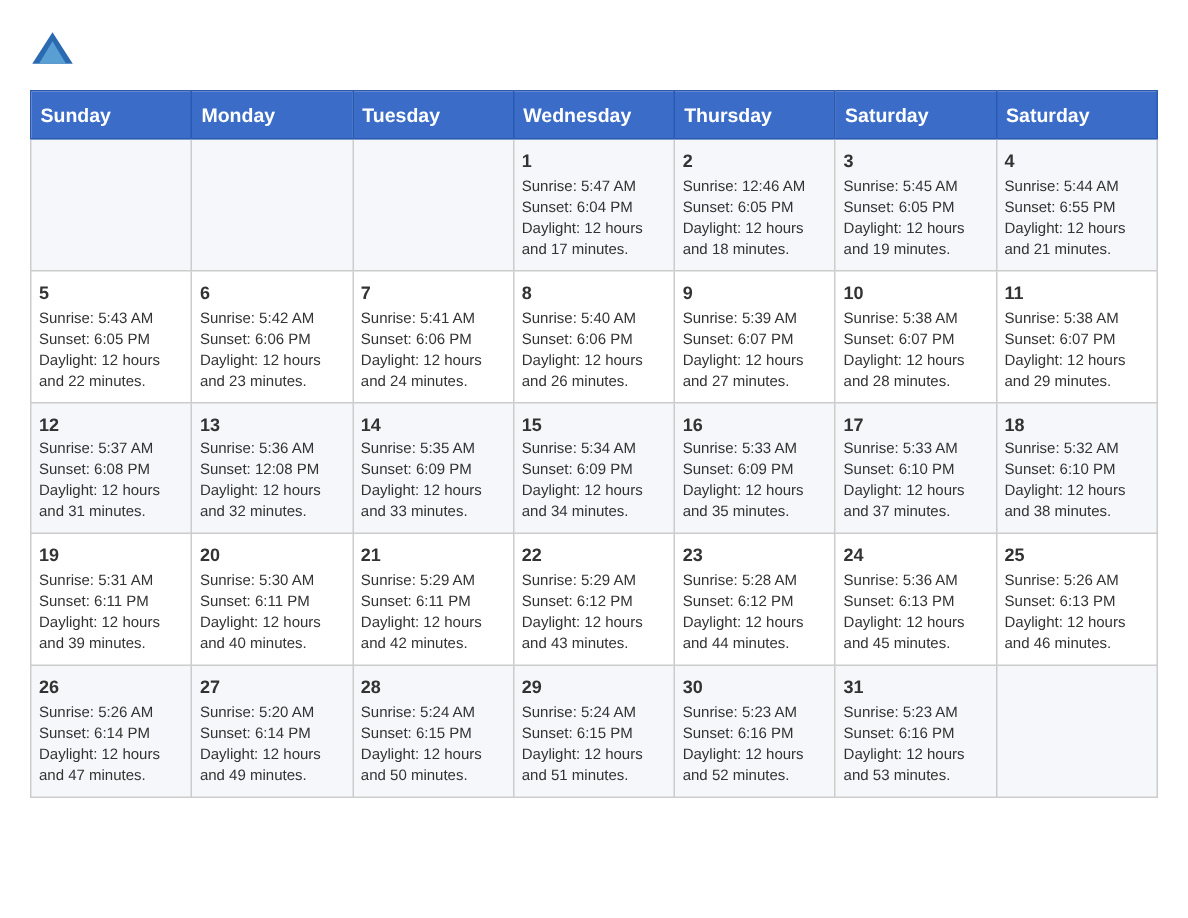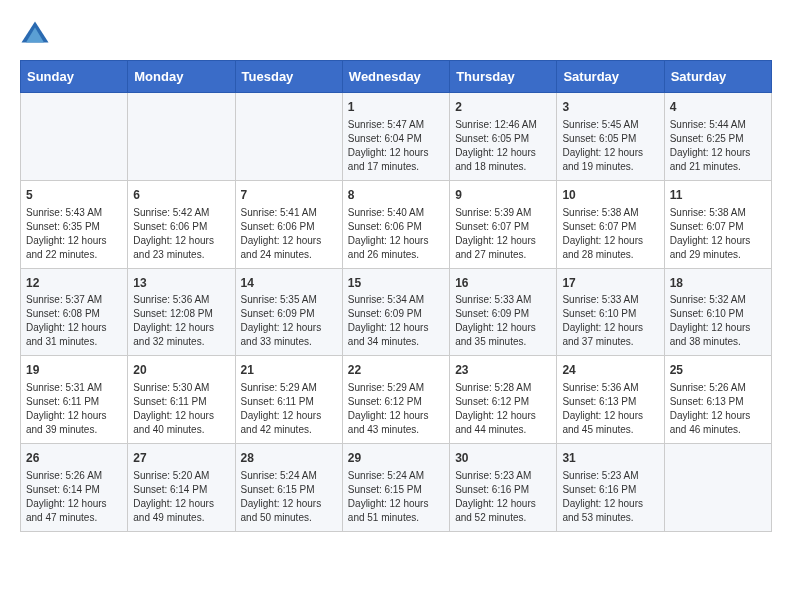--- a/index.html
+++ b/index.html
@@ -141,29 +141,29 @@
         </td>
         <td>
           <span class="day-number">3</span>
           <div class="day-info">Sunrise: 5:45 AM
 Sunset: 6:05 PM
 Daylight: 12 hours and 19 minutes.</div>
         </td>
         <td>
           <span class="day-number">4</span>
           <div class="day-info">Sunrise: 5:44 AM
-Sunset: 6:25 PM
+Sunset: 6:55 PM
 Daylight: 12 hours and 21 minutes.</div>
         </td>
       </tr>
       <tr>
         <td>
           <span class="day-number">5</span>
           <div class="day-info">Sunrise: 5:43 AM
-Sunset: 6:35 PM
+Sunset: 6:05 PM
 Daylight: 12 hours and 22 minutes.</div>
         </td>
         <td>
           <span class="day-number">6</span>
           <div class="day-info">Sunrise: 5:42 AM
 Sunset: 6:06 PM
 Daylight: 12 hours and 23 minutes.</div>
         </td>
         <td>
           <span class="day-number">7</span>

